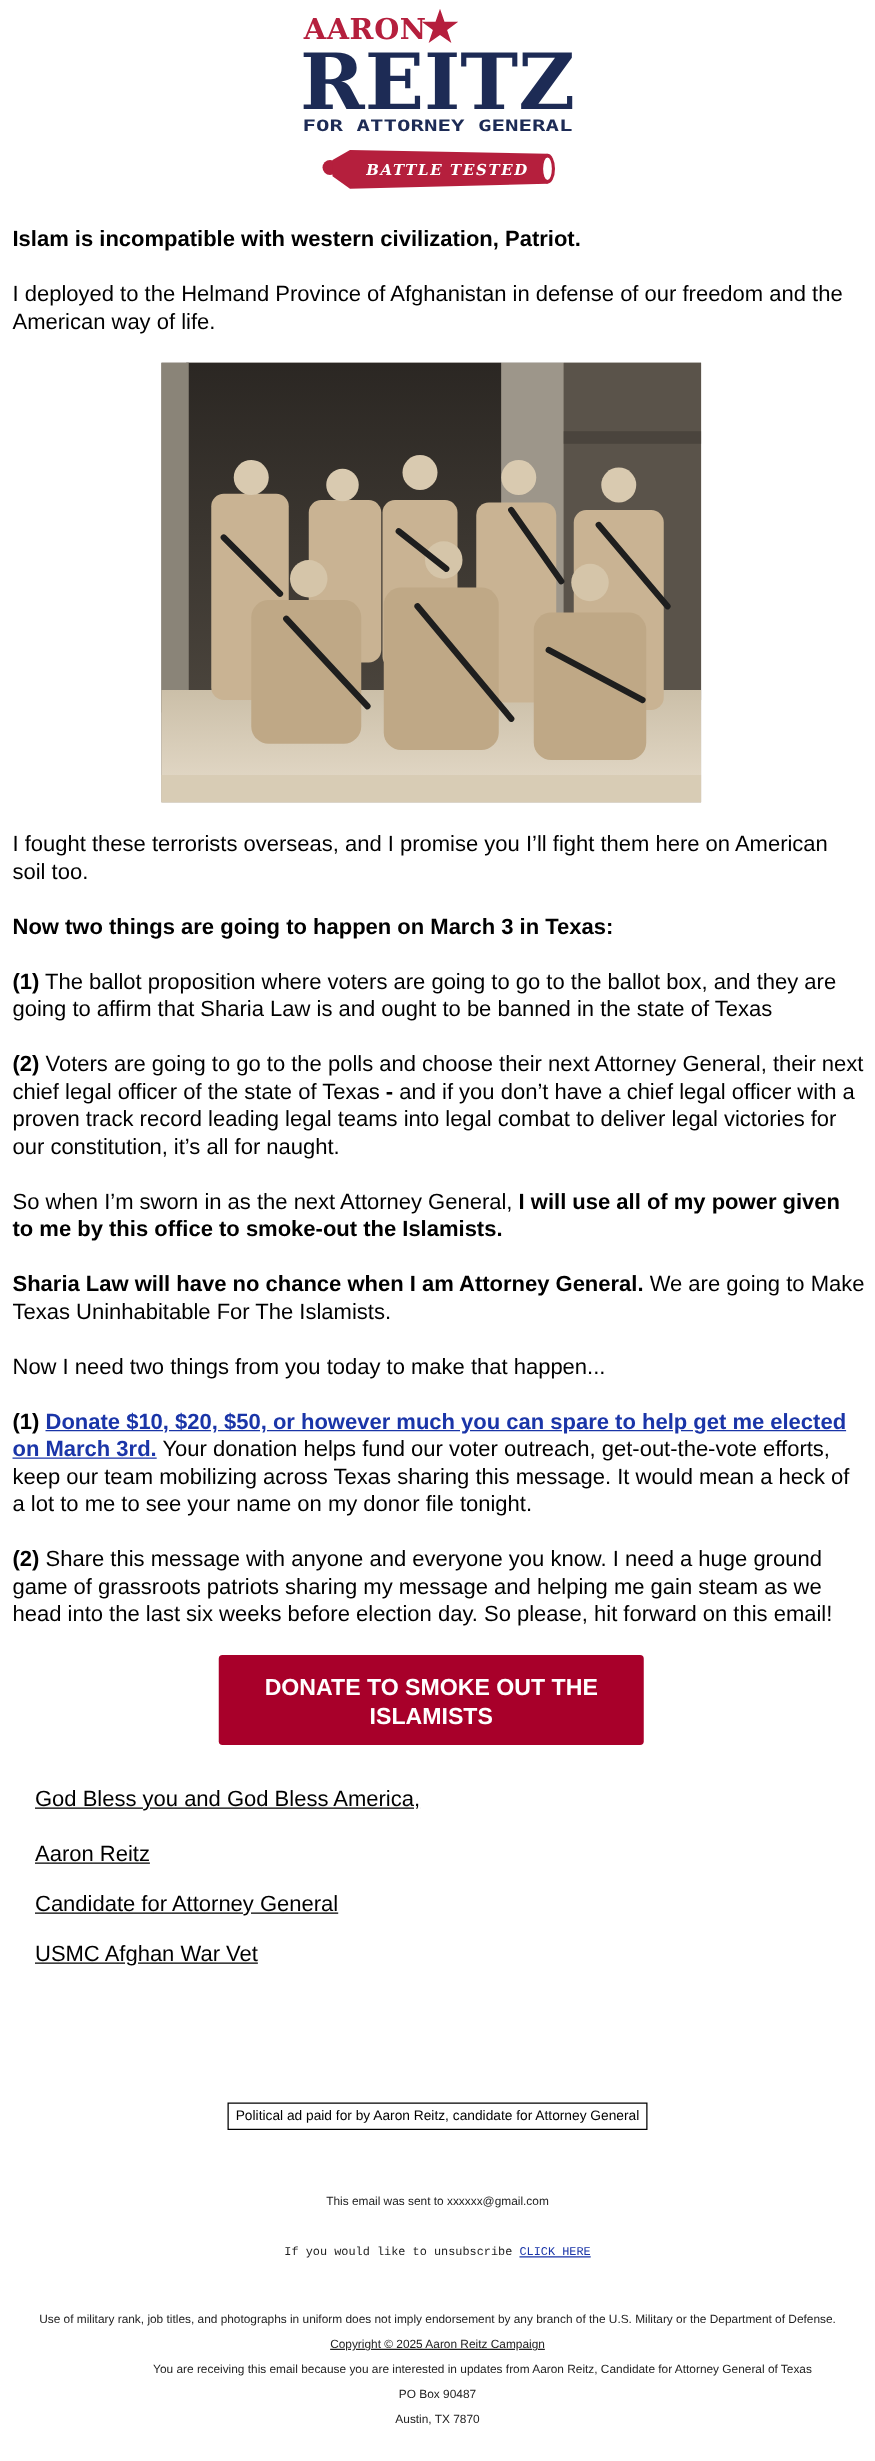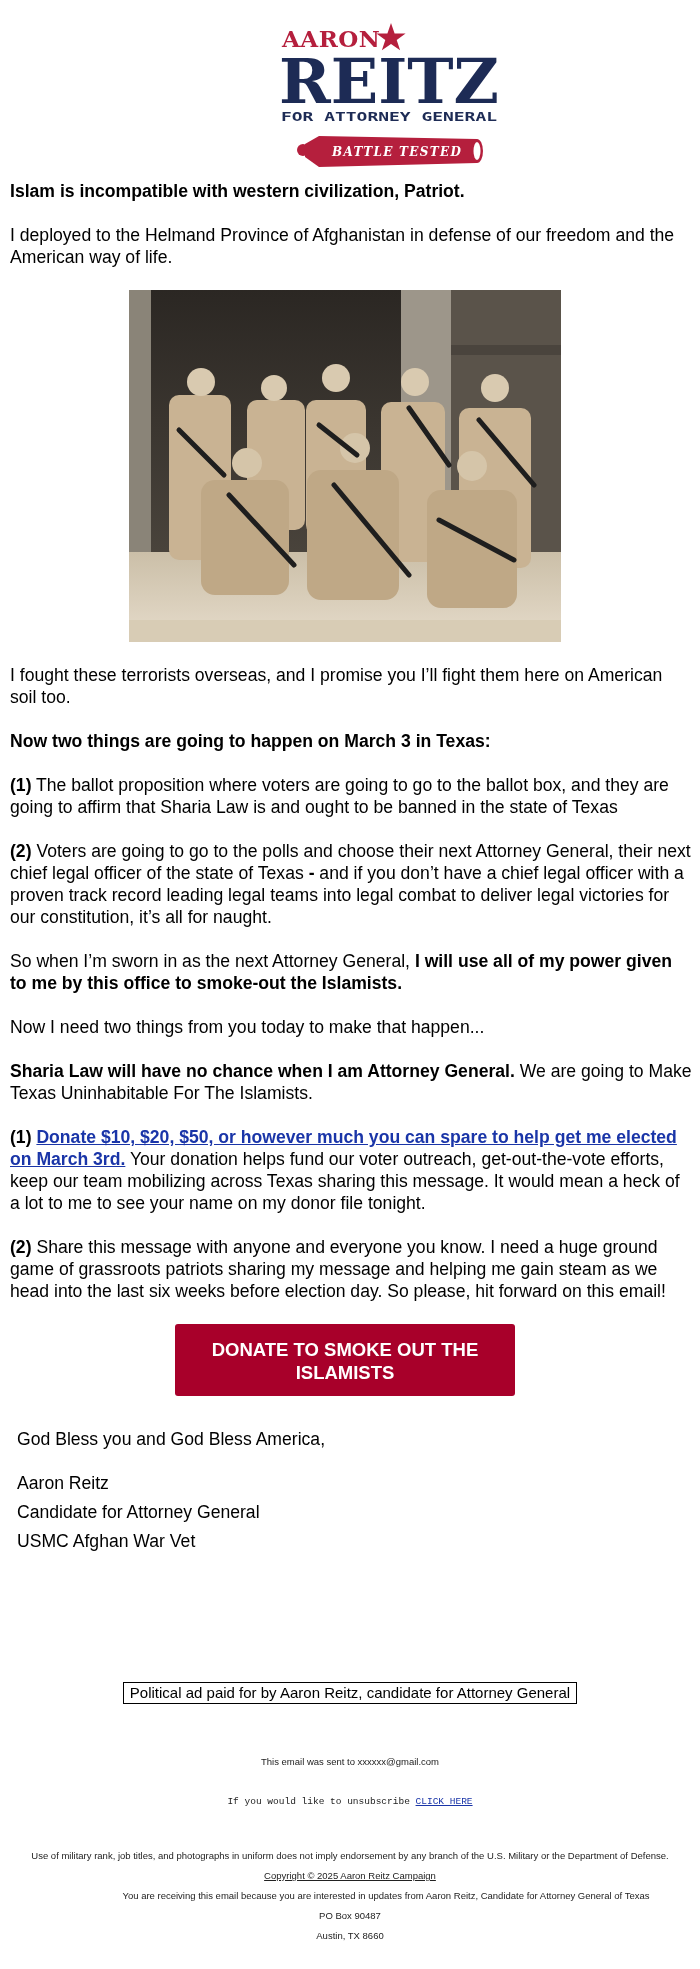--- a/index.html
+++ b/index.html
@@ -11,24 +11,23 @@
       width: 700px;
       height: 1969px;
       position: relative;
       font-family: "Liberation Sans", sans-serif;
       color: #000000;
       overflow: hidden;
     }
     .logo-wrap {
       position: absolute;
       left: 240px;
-      top: 20px;
+      top: 4px;
       width: 220px;
       height: 150px;
-      margin-left: 39px;
     }
     .logo-wrap svg { display: block; }
     .content {
       position: absolute;
       left: 10px;
       top: 180px;
       width: 682px;
       font-size: 17.6px;
       line-height: 22px;
     }
@@ -63,36 +62,36 @@
       font-weight: bold;
       font-size: 18.5px;
       line-height: 23px;
       text-align: center;
       box-sizing: border-box;
       padding: 14px 20px 0 20px;
       text-decoration: none;
       position: relative;
       left: -6px;
     }
-    .sign p { margin: 7px; }
+    .sign p { margin: 18px; text-decoration: underline; }
     .sign .blessing { margin-bottom: 22px; }
     .footer {
       position: absolute;
       left: 0;
       width: 700px;
       text-align: center;
       font-size: 9.5px;
       color: #222222;
       line-height: 12px;
     }
     .disclaimer-box {
       display: inline-block;
       border: 1.5px solid #000000;
       padding: 4px 6px;
-      font-size: 15px;
+      font-size: 11px;
       color: #000;
     }
     .unsub-link {
       color: #1a35a8;
       text-decoration: underline;
     }
   </style>
 </head>
 <body>
 
@@ -185,23 +184,23 @@
   <p>I fought these terrorists overseas, and I promise you I’ll fight them here on American soil too.</p>
 
   <p><b>Now two things are going to happen on March 3 in Texas:</b></p>
 
   <p><b>(1)</b><span> The ballot proposition where voters are going to go to the ballot box, and they are going to affirm that Sharia Law is and ought to be banned in the state of Texas</span></p>
 
   <p><b>(2)</b><span> Voters are going to go to the polls and choose their next Attorney General, their next chief legal officer of the state of Texas </span><b>-</b><span> and if you don’t have a chief legal officer with a proven track record leading legal teams into legal combat to deliver legal victories for our constitution, it’s all for naught.</span></p>
 
   <p><span>So when I’m sworn in as the next Attorney General, </span><b>I will use all of my power given to me by this office to smoke-out the Islamists.</b></p>
 
+  <p><b>Sharia Law will have no chance when I am Attorney General.</b><span> We are going to Make Texas Uninhabitable For The Islamists.</span></p>
+
   <p>Now I need two things from you today to make that happen...</p>
-
-  <p><b>Sharia Law will have no chance when I am Attorney General.</b><span> We are going to Make Texas Uninhabitable For The Islamists.</span></p>
 
   <p><b>(1)</b> <a class="donate-link">Donate $10, $20, $50, or however much you can spare to help get me elected on March 3rd.</a><span> Your donation helps fund our voter outreach, get-out-the-vote efforts, keep our team mobilizing across Texas sharing this message. It would mean a heck of a lot to me to see your name on my donor file tonight.</span></p>
 
   <p><b>(2)</b><span> Share this message with anyone and everyone you know. I need a huge ground game of grassroots patriots sharing my message and helping me gain steam as we head into the last six weeks before election day. So please, hit forward on this email!</span></p>
 
   <div class="cta-row">
     <a class="cta-button">DONATE TO SMOKE OUT THE ISLAMISTS</a>
   </div>
 
   <div class="sign">
@@ -219,13 +218,13 @@
 <div class="footer" style="top:1756px;">This email was sent to xxxxxx@gmail.com</div>
 
 <div class="footer" style="top:1796px;font-family:Liberation Mono, monospace;">
   <span>If you would like to unsubscribe </span><a class="unsub-link">CLICK HERE</a>
 </div>
 
 <div class="footer" style="top:1850px;">Use of military rank, job titles, and photographs in uniform does not imply endorsement by any branch of the U.S. Military or the Department of Defense.</div>
 <div class="footer" style="top:1870px;text-decoration:underline;">Copyright © 2025 Aaron Reitz Campaign</div>
 <div class="footer" style="top:1890px;padding-left:36px;">You are receiving this email because you are interested in updates from Aaron Reitz, Candidate for Attorney General of Texas</div>
 <div class="footer" style="top:1910px;">PO Box 90487</div>
-<div class="footer" style="top:1930px;">Austin, TX 8660</div>
+<div class="footer" style="top:1930px;">Austin, TX 7870</div>
 
 </body></html>

